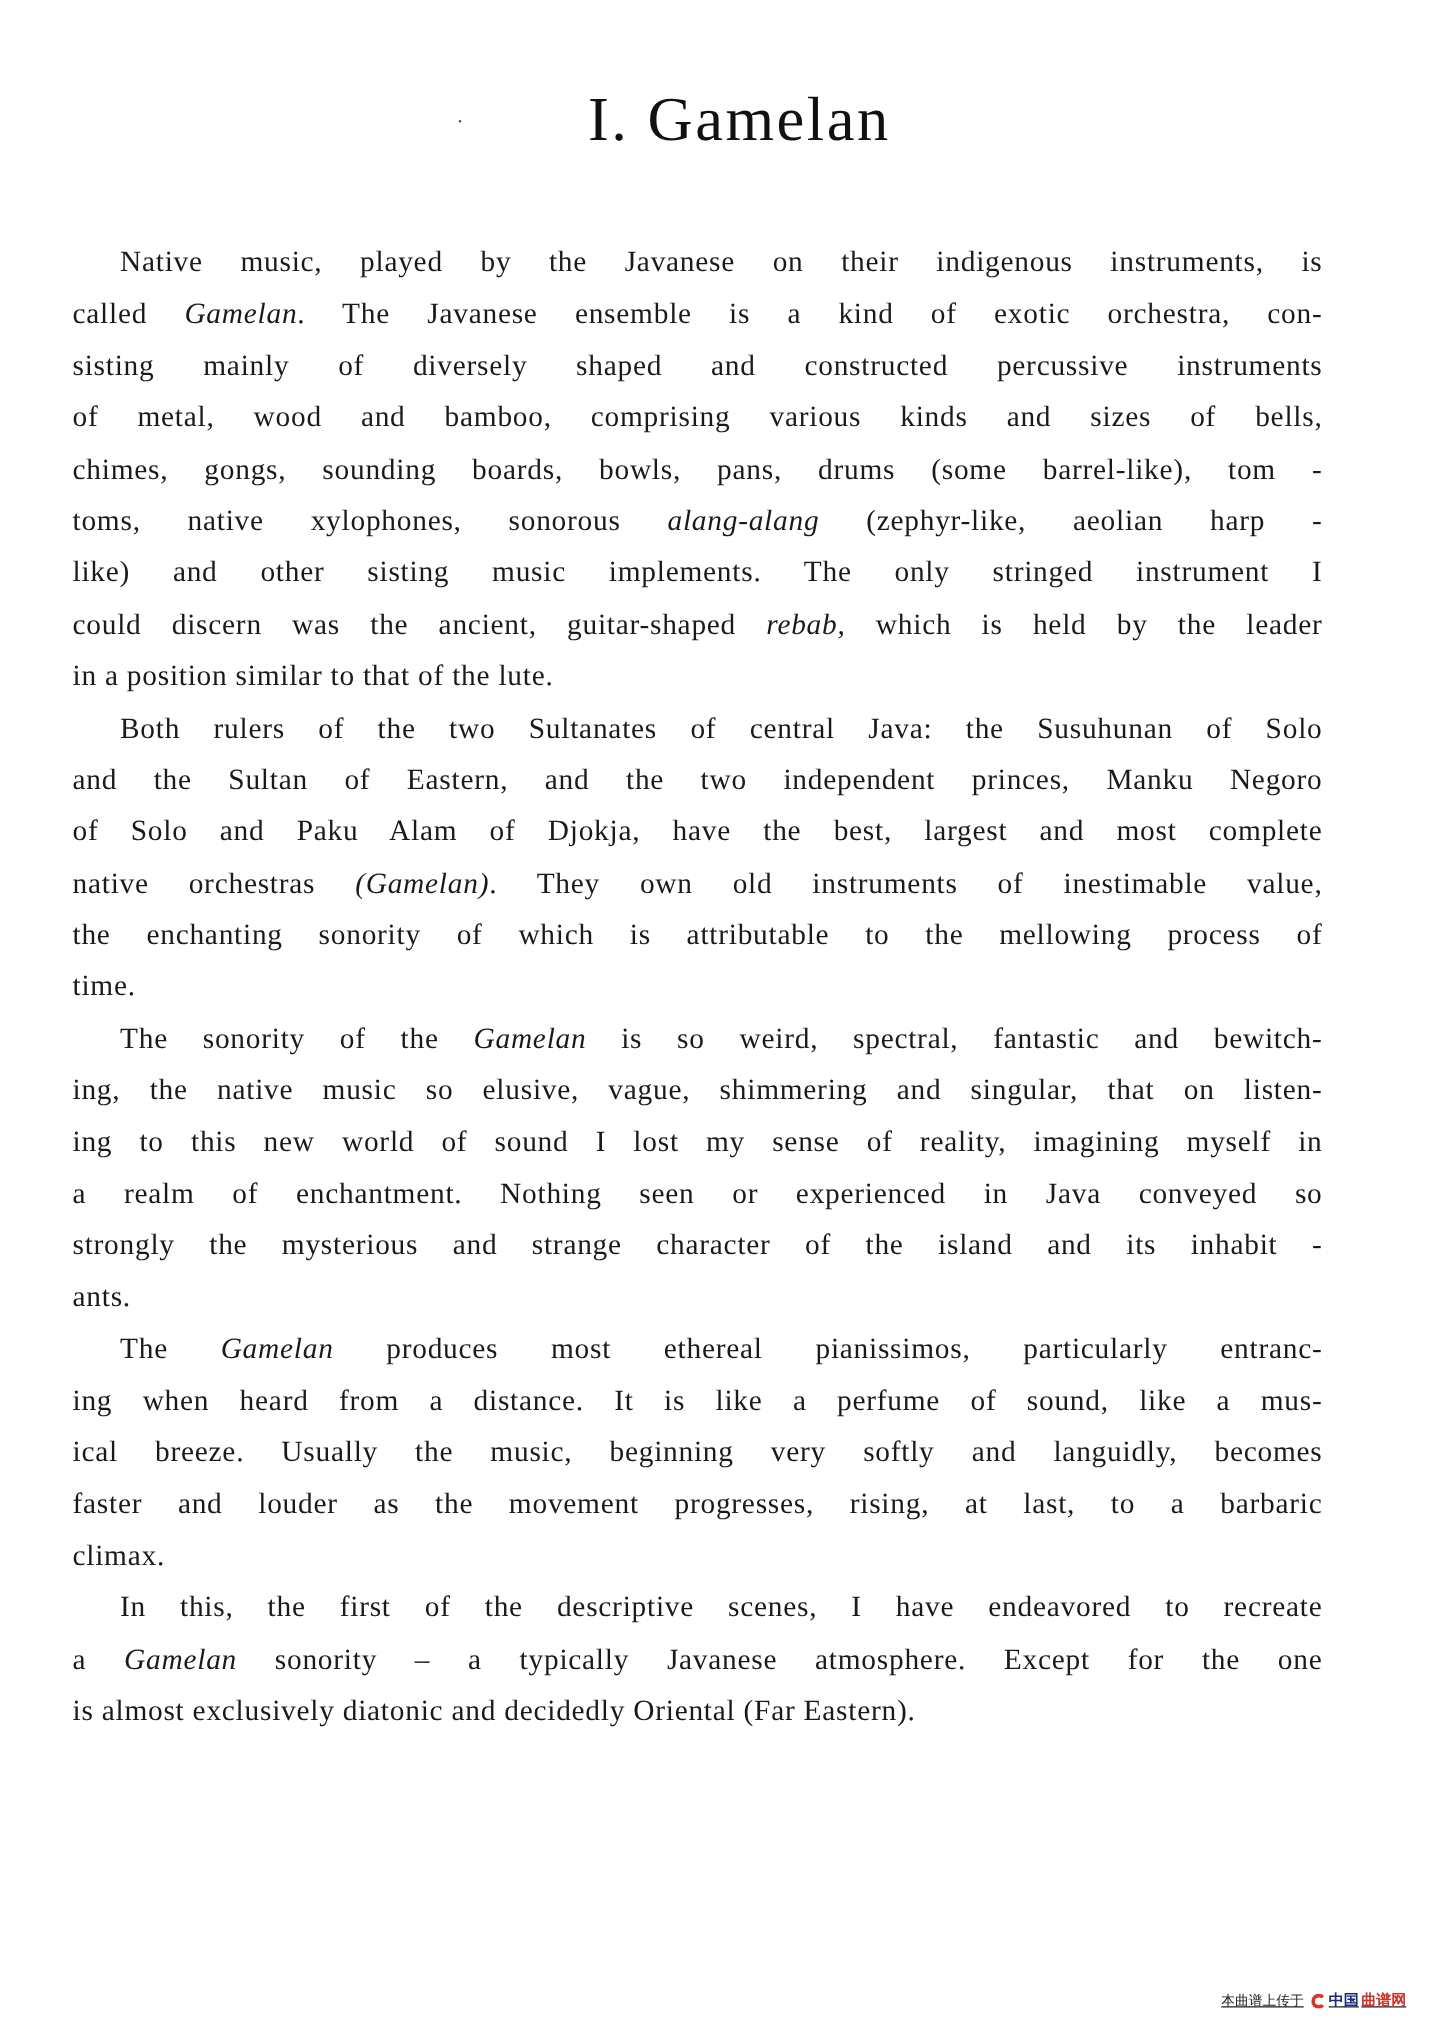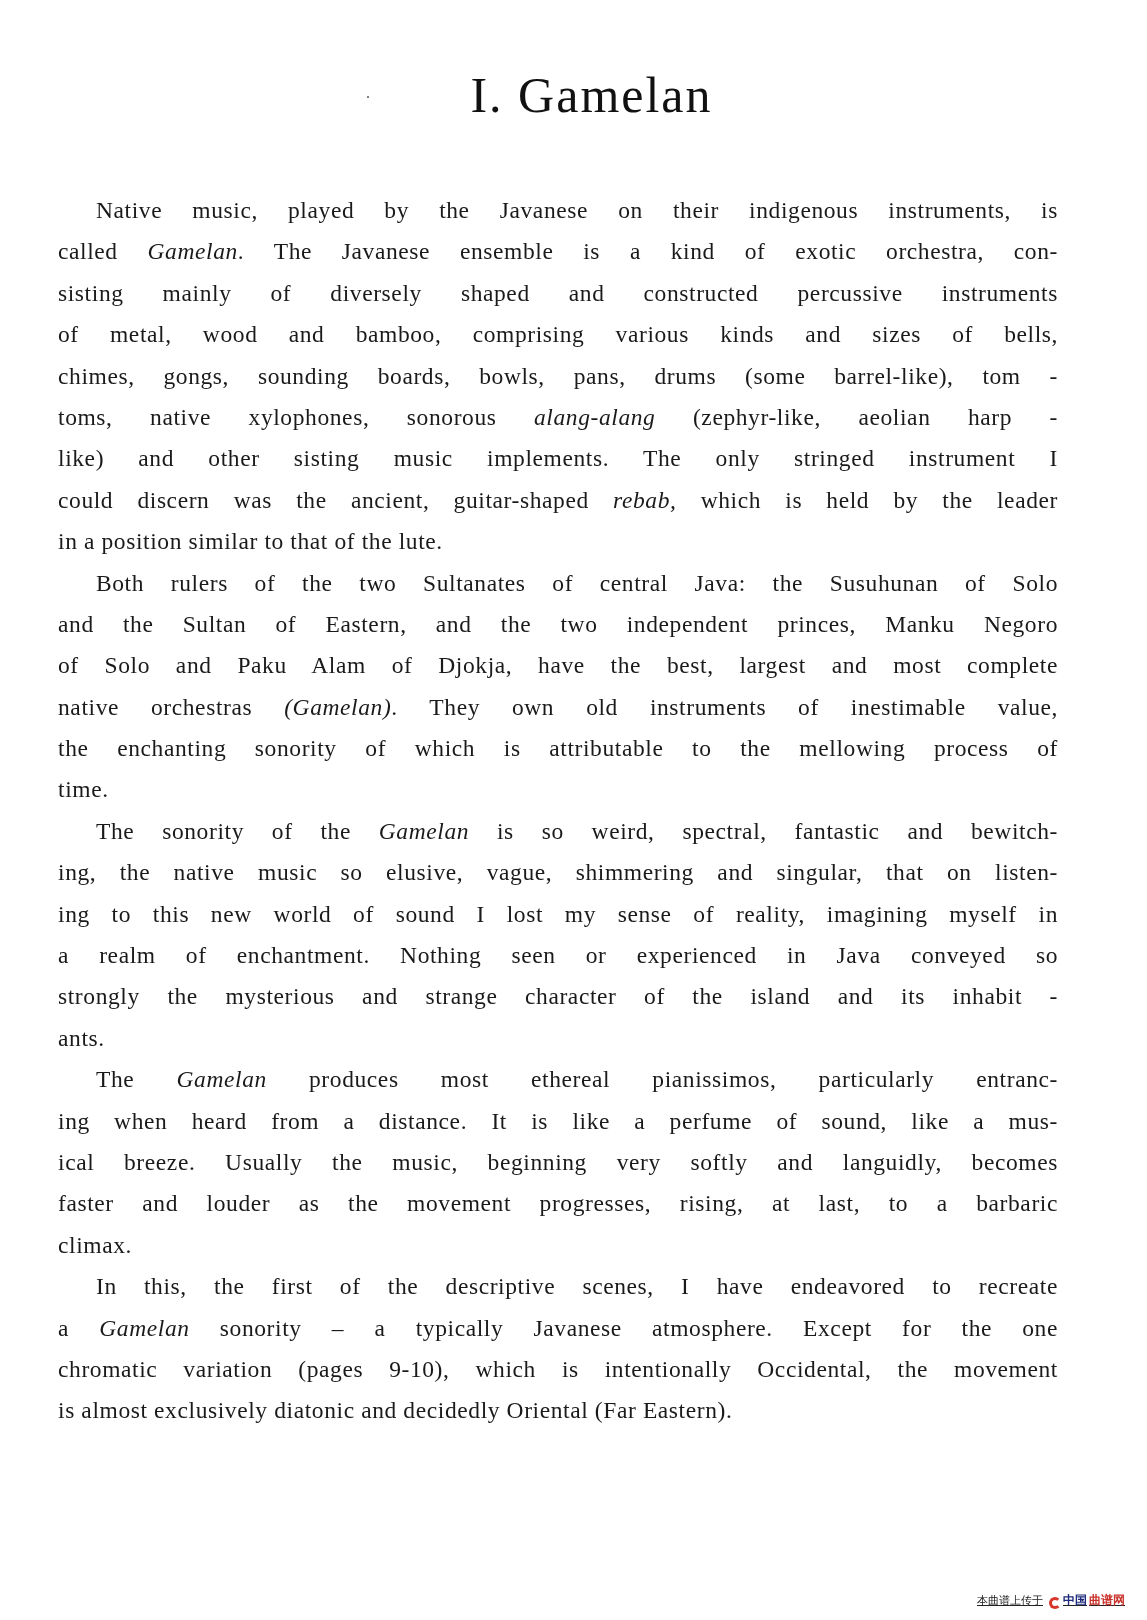--- a/index.html
+++ b/index.html
@@ -77,21 +77,21 @@
       display: flex;
       align-items: center;
       gap: 6px;
       font-family: "DejaVu Sans", sans-serif;
       font-size: 11px;
       color: #222;
       text-decoration: underline;
     }
     .wm-logo {
       display: inline-flex;
-      align-items: flex-end;
+      align-items: center;
       gap: 2px;
     }
     .wm-logo-mark {
       width: 12px;
       height: 12px;
       border-radius: 50%;
       border: 3px solid #d9362b;
       border-right-color: transparent;
       box-sizing: border-box;
     }
@@ -135,21 +135,20 @@
       <div class="line"><span>a realm of enchantment. Nothing seen or experienced in Java conveyed  so</span></div>
       <div class="line"><span>strongly the mysterious and strange character of the island and its inhabit -</span></div>
       <div class="line last"><span>ants.</span></div>
       <div class="line indent"><span>The </span><em>Gamelan</em><span> produces most ethereal pianissimos, particularly entranc-</span></div>
       <div class="line"><span>ing when heard from a distance. It is like a perfume of sound, like a mus-</span></div>
       <div class="line"><span>ical breeze. Usually the music, beginning very softly and languidly, becomes</span></div>
       <div class="line"><span>faster and louder as the movement progresses, rising, at last, to a barbaric</span></div>
       <div class="line last"><span>climax.</span></div>
       <div class="line indent"><span>In this, the first of the descriptive scenes, I have endeavored to recreate</span></div>
       <div class="line"><span>a </span><em>Gamelan</em><span> sonority – a typically Javanese atmosphere. Except for the one</span></div>
-      <div class="line"><span>chromatic variation (pages 9-10), which is intentionally Occidental, the movement</span></div>
       <div class="line last"><span>is almost exclusively diatonic and decidedly Oriental (Far Eastern).</span></div>
     </div>
 
   <div class="watermark">
     <span>本曲谱上传于</span>
     <span class="wm-logo">
       <span class="wm-logo-mark"></span>
       <span class="wm-cn-dark">中国</span>
       <span class="wm-cn-red">曲谱网</span>
     </span>

